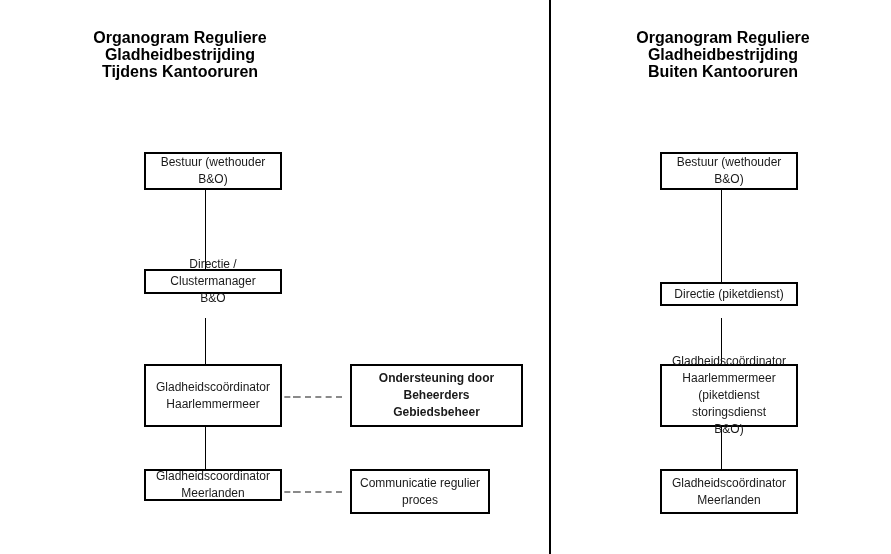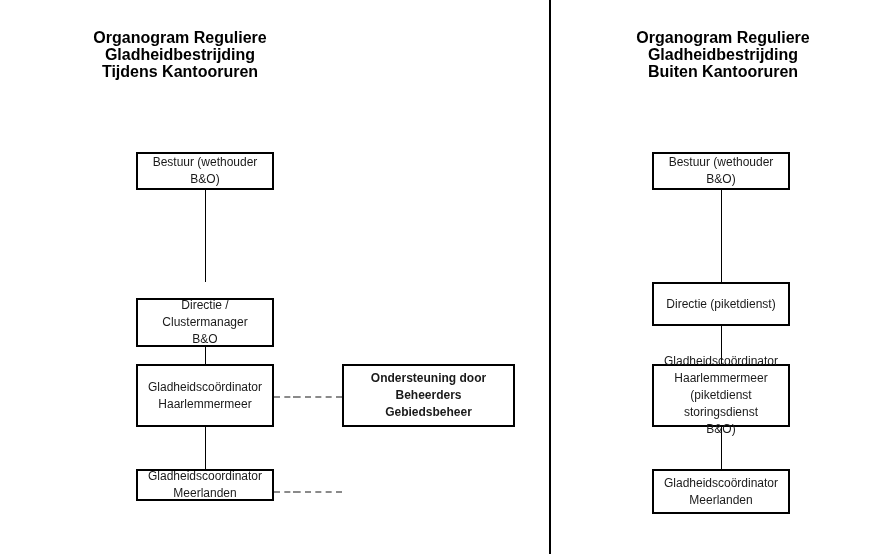--- a/index.html
+++ b/index.html
@@ -49,20 +49,21 @@
     background: #ffffff;
     display: flex;
     align-items: center;
     justify-content: center;
     text-align: center;
     font-size: 12px;
     line-height: 17px;
     color: #1a1a1a;
     white-space: pre-line;
     z-index: 2;
+    margin-left: 8px;
   }
   
   .vline {
     position: absolute;
     width: 1px;
     background: #000000;
     z-index: 1;
   }
   .dashline {
     position: absolute;
@@ -93,43 +94,45 @@
 Tijdens Kantooruren</div>
 
   <div class="vline" style="left:205px; top:190px; height:92px;"></div>
   <div class="vline" style="left:205px; top:318px; height:46px;"></div>
   <div class="vline" style="left:205px; top:427px; height:42px;"></div>
   <div class="dashline" style="left:274px; top:396px; width:68px;"></div>
   <div class="dashline" style="left:274px; top:491px; width:68px;"></div>
 
   <div class="node" style="left:136px; top:152px; width:138px; height:38px;">Bestuur (wethouder B&amp;O)</div>
 
-  <div class="node" style="left:136px; top:298px; width:138px; height:49px;">Directie / Clustermanager
+  <div class="node" style="left:136px; top:269px; width:138px; height:25px;">Directie / Clustermanager
 B&amp;O</div>
 
   <div class="node" style="left:136px; top:364px; width:138px; height:63px;">Gladheidscoördinator
 Haarlemmermeer</div>
 
   <div class="node" style="left:136px; top:469px; width:138px; height:32px;">Gladheidscoordinator
 Meerlanden</div>
 
   <div class="node" style="left:342px; top:364px; width:173px; height:63px;font-weight:bold;">Ondersteuning door Beheerders
 Gebiedsbeheer</div>
 
+  <div class="node" style="left:342px; top:469px; width:140px; height:45px;">Communicatie regulier
+proces</div>
 
   <div class="chart-title" id="title-right">Organogram Reguliere Gladheidbestrijding
 Buiten Kantooruren</div>
 
   <div class="vline" style="left:721px; top:190px; height:92px;"></div>
   <div class="vline" style="left:721px; top:318px; height:46px;"></div>
   <div class="vline" style="left:721px; top:427px; height:42px;"></div>
 
   <div class="node" style="left:652px; top:152px; width:138px; height:38px;">Bestuur (wethouder B&amp;O)</div>
 
-  <div class="node" style="left:652px; top:282px; width:138px; height:44px;">Directie (piketdienst)</div>
+  <div class="node" style="left:652px; top:282px; width:138px; height:24px;">Directie (piketdienst)</div>
 
   <div class="node" style="left:652px; top:364px; width:138px; height:63px;">Gladheidscoördinator
 Haarlemmermeer
 (piketdienst storingsdienst
 B&amp;O)</div>
 
   <div class="node" style="left:652px; top:469px; width:138px; height:45px;">Gladheidscoördinator
 Meerlanden</div>
 
 </div>

